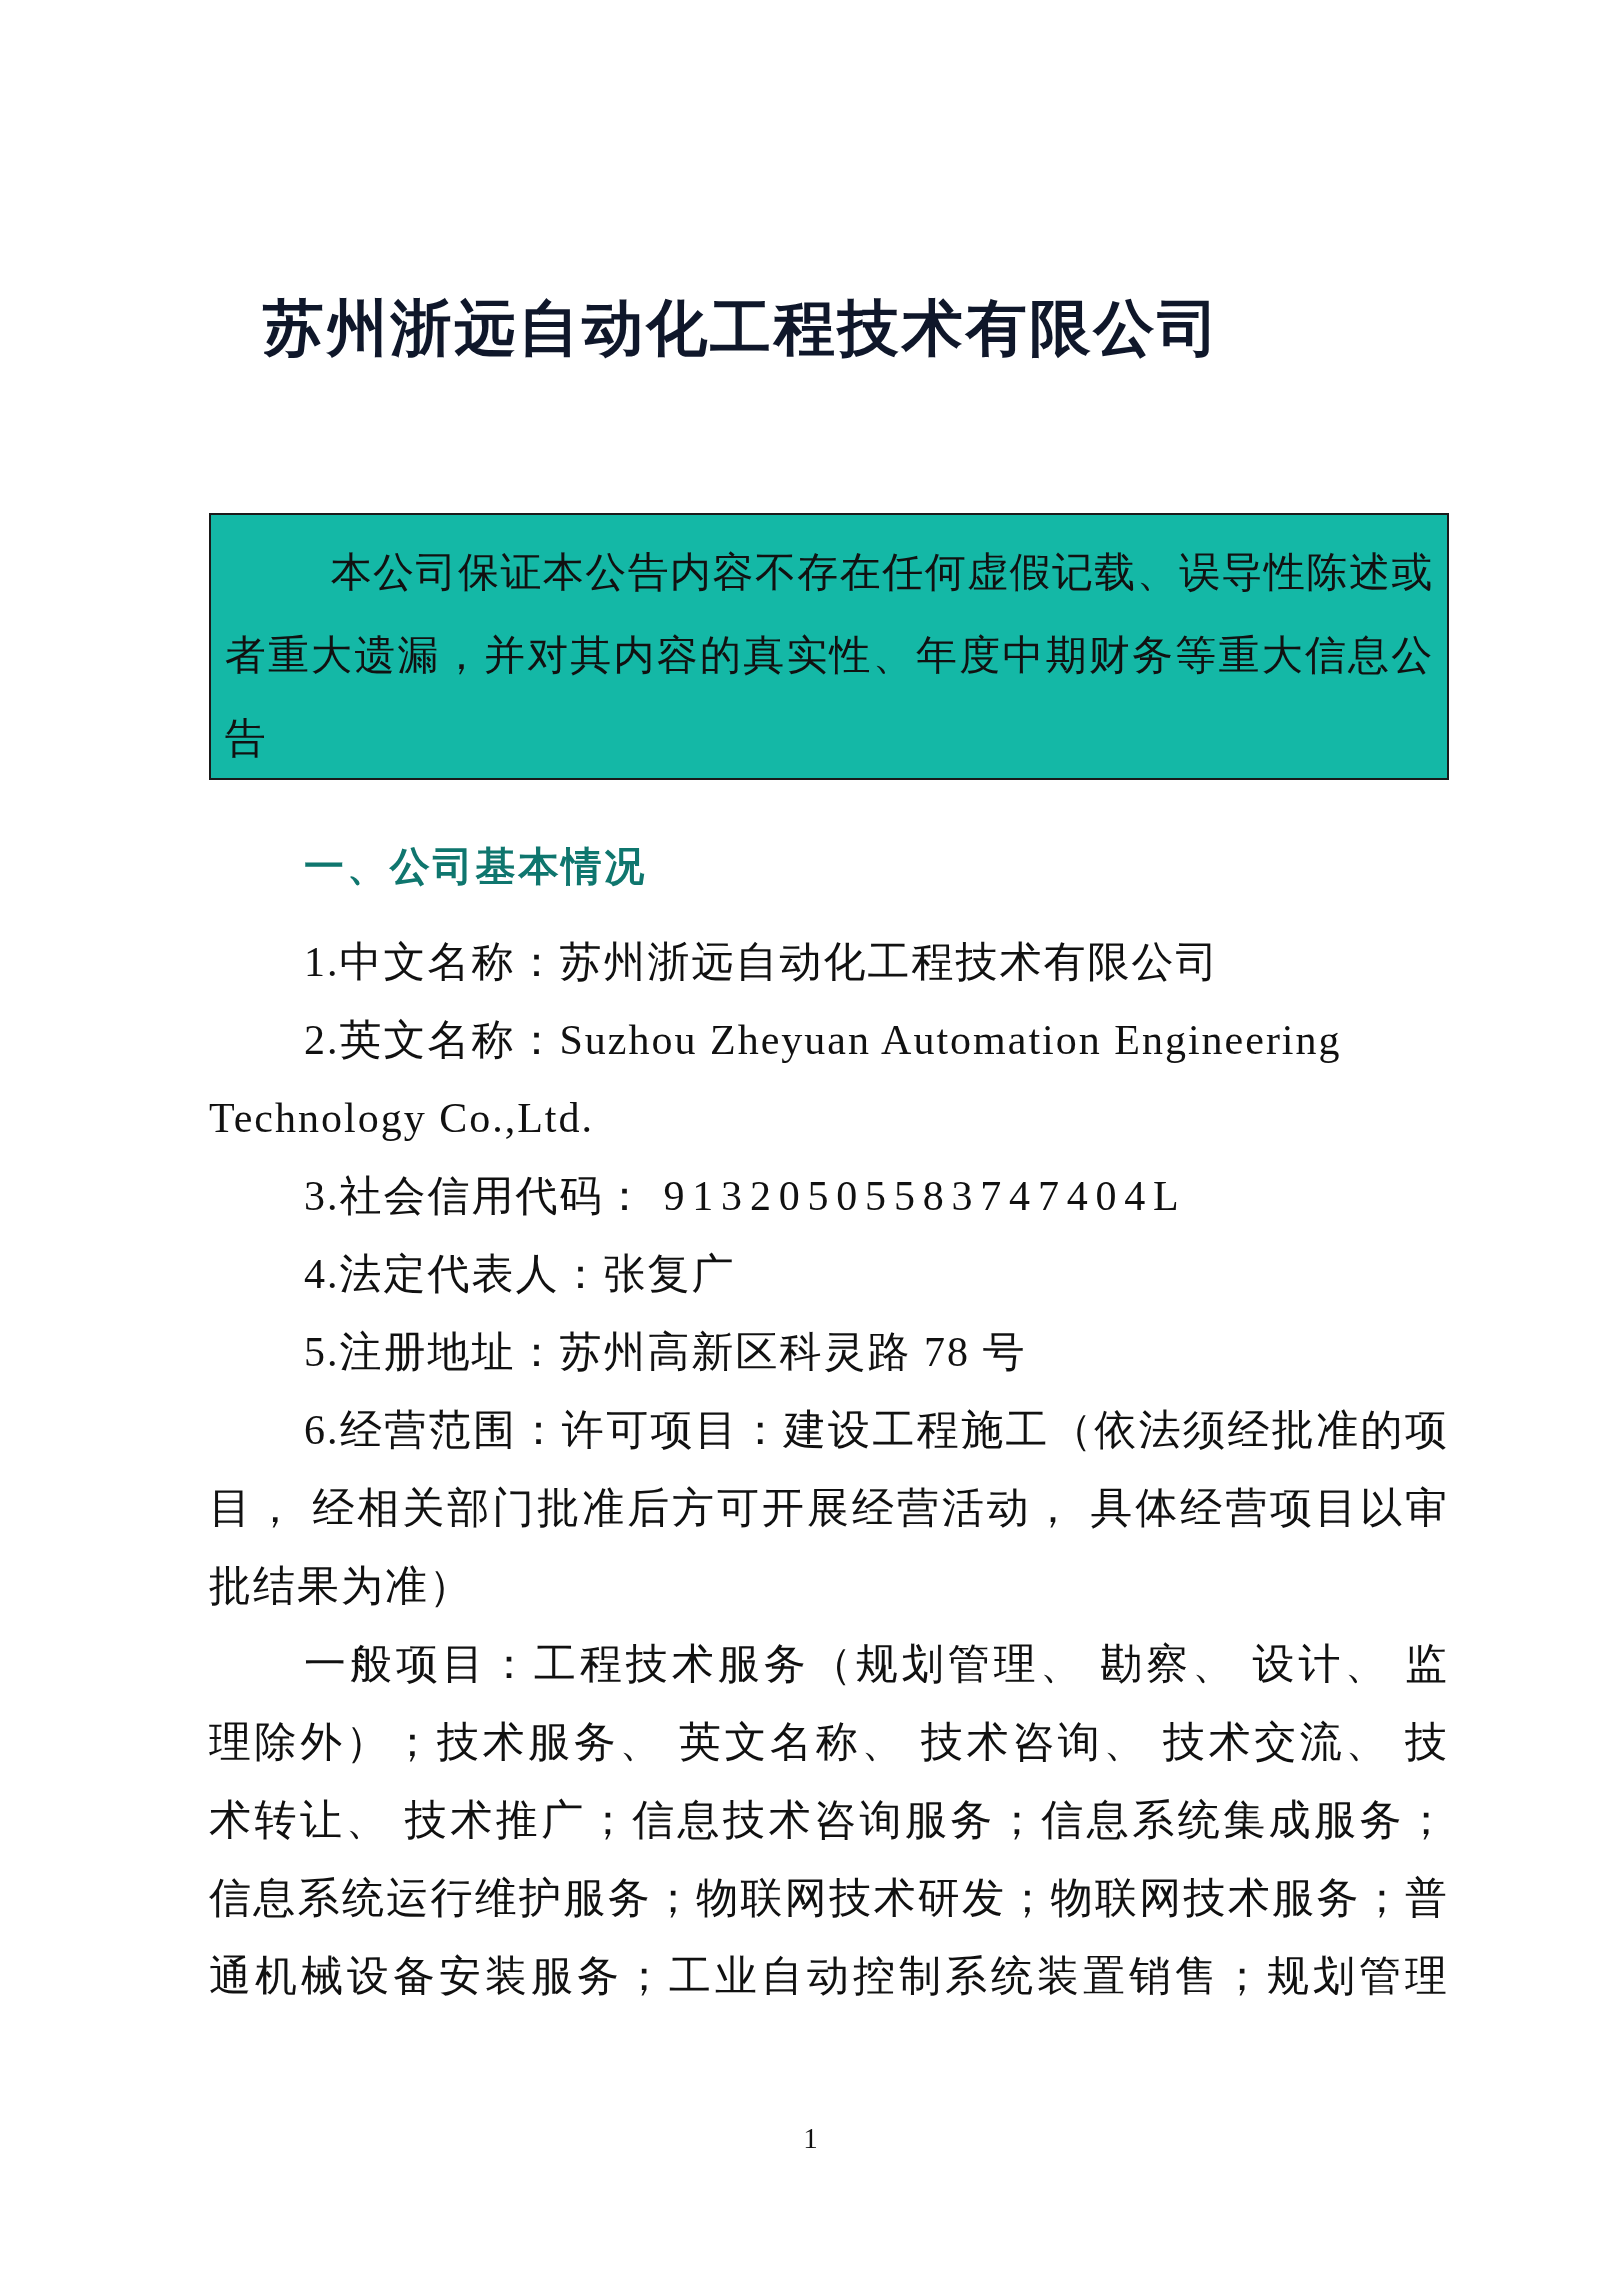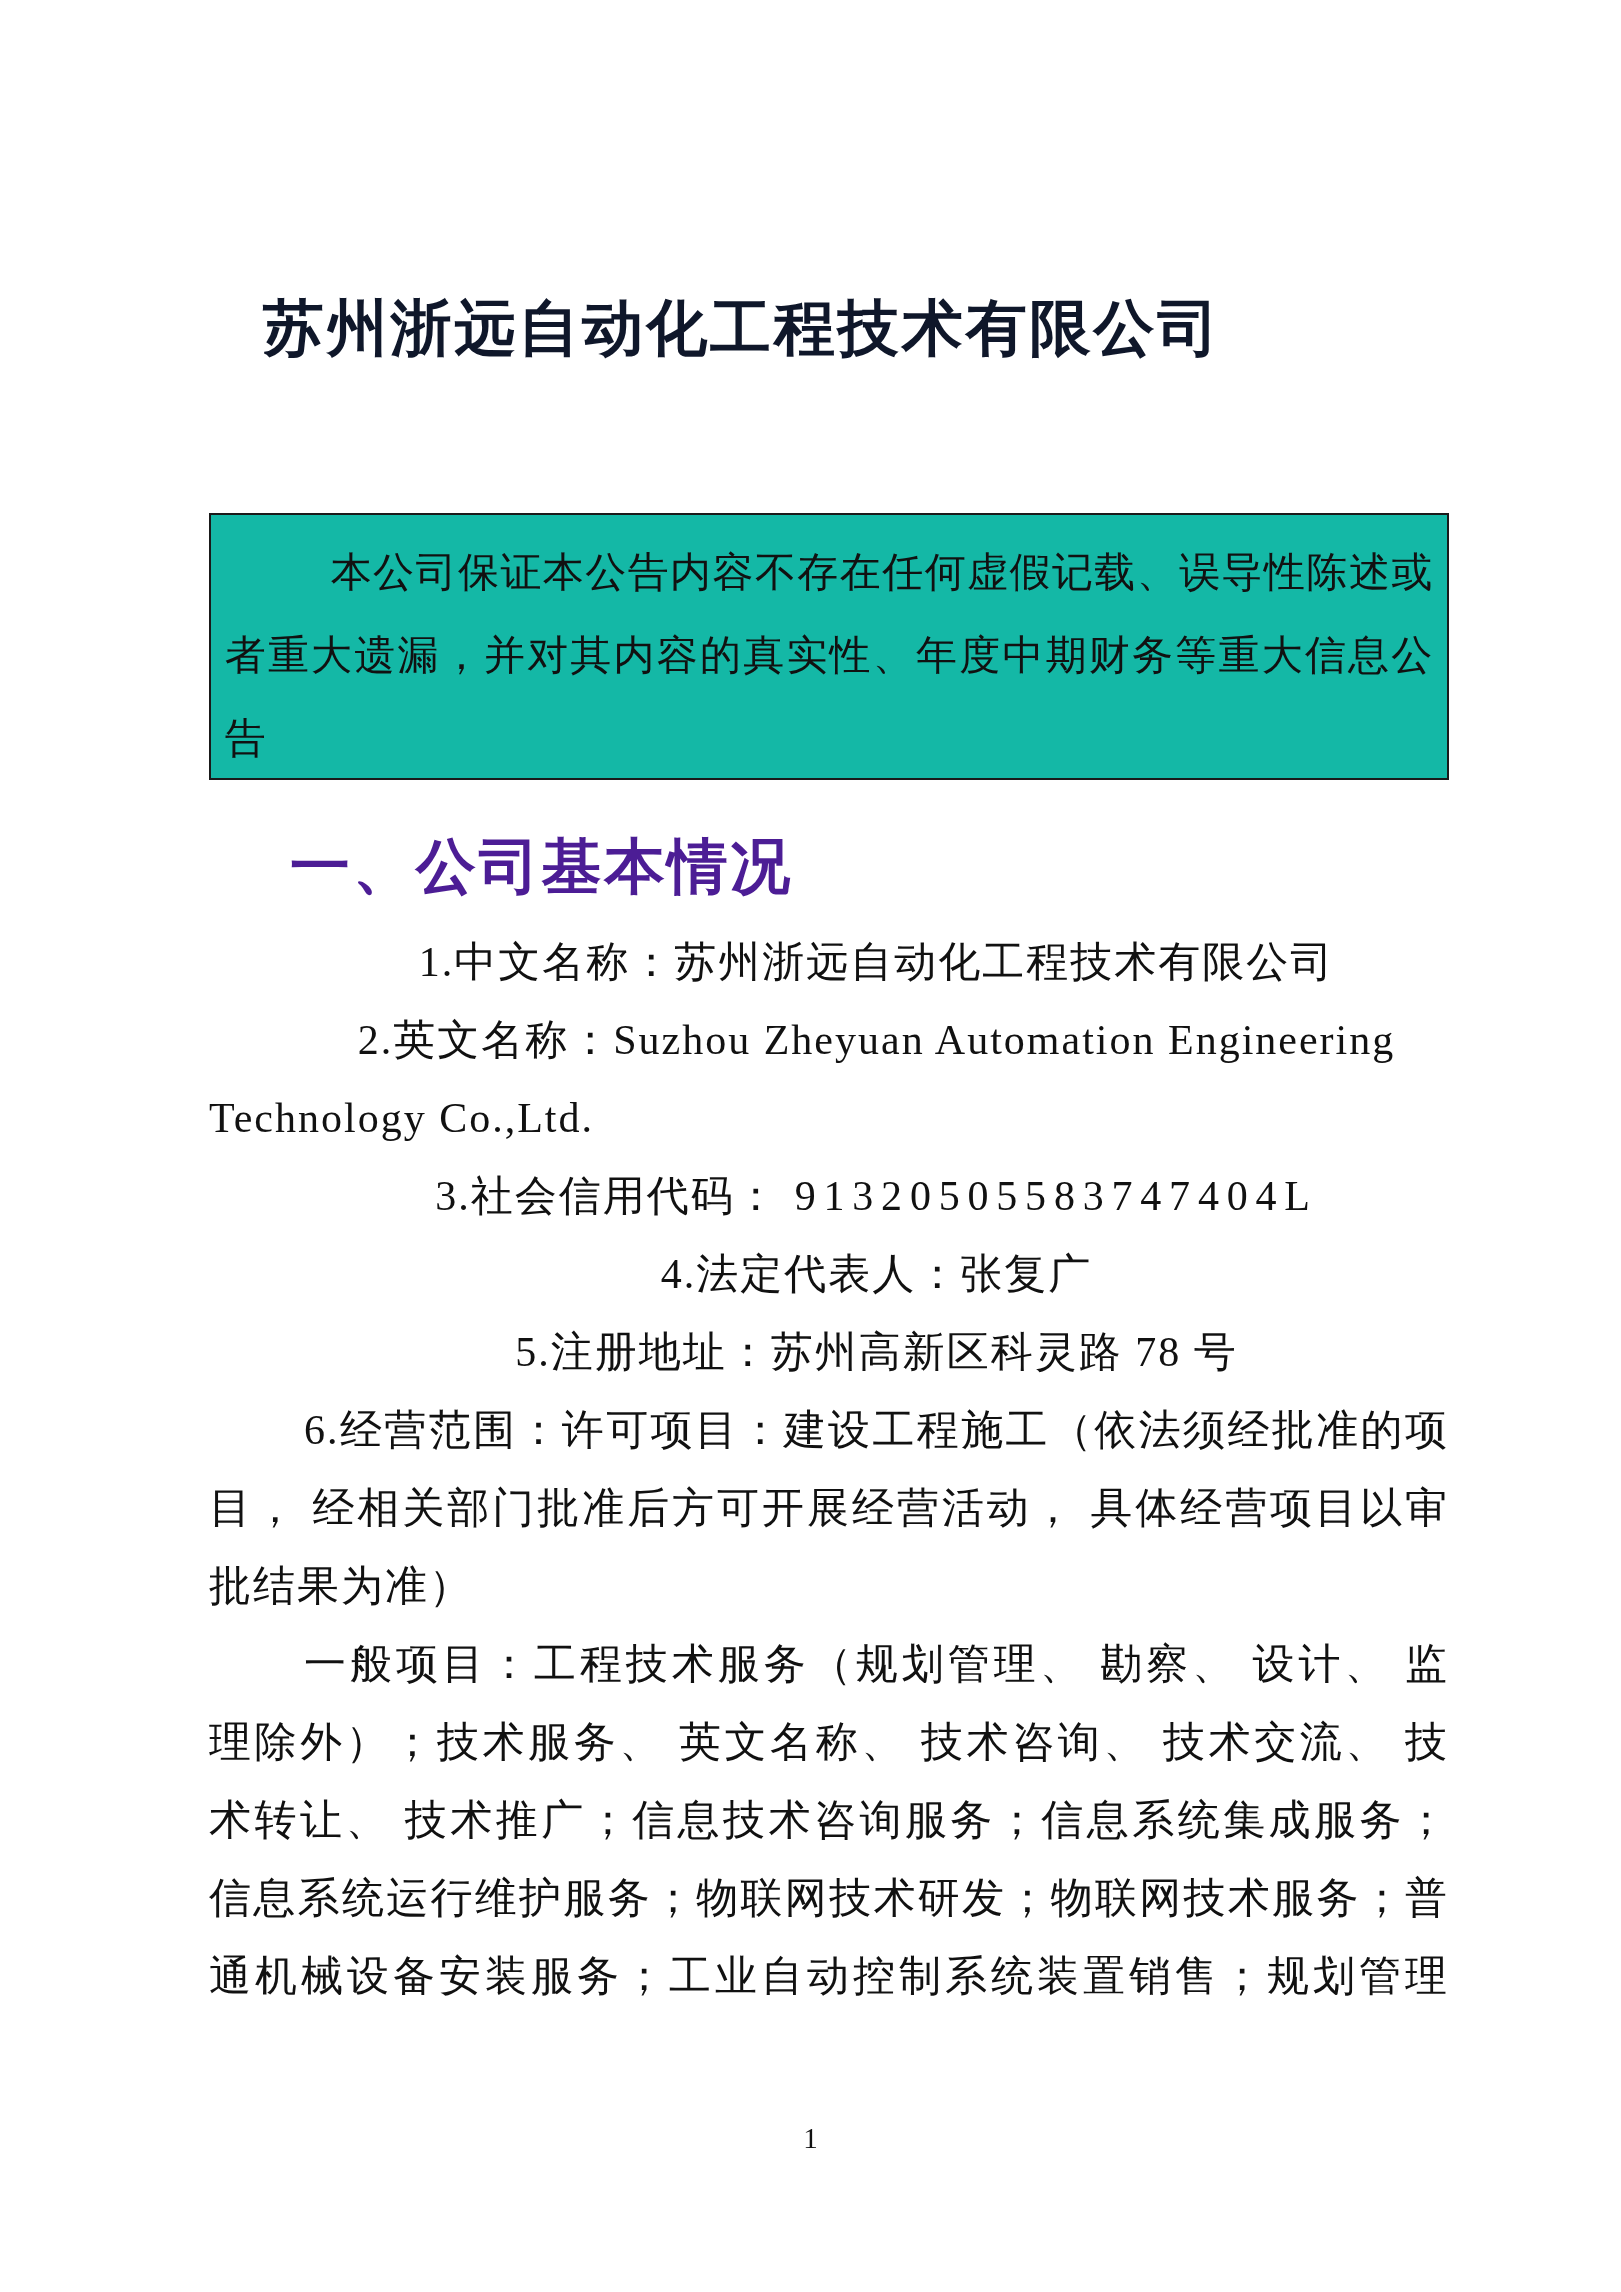--- a/index.html
+++ b/index.html
@@ -52,49 +52,49 @@
     line-height: 83px;
     letter-spacing: 1px;
     color: #111111;
     overflow: hidden;
   }
   .nb-line { min-height: 83px; }
   .nb-ind { text-indent: 106px; }
   
   .section-heading {
     position: absolute;
-    left: 195px;
+    left: 209px;
     top: 841px;
     width: 1240px;
     padding-left: 95px;
     box-sizing: border-box;
     font-family: "Liberation Sans", "DejaVu Sans", sans-serif;
     font-weight: 700;
-    font-size: 60px;
+    font-size: 40px;
     line-height: 51px;
     letter-spacing: 2.9px;
-    color: #4c1d95;
+    color: #0f766e;
   }
   
   .body-block {
     position: absolute;
     left: 209px;
     top: 923px;
     width: 1240px;
     font-family: "Liberation Serif", "DejaVu Serif", serif;
     font-size: 42px;
     line-height: 78px;
     letter-spacing: 2px;
     color: #111111;
   }
   .bl {
     min-height: 78px;
     overflow: hidden;
   }
-  .ind { text-indent: 95px; text-align: center; }
+  .ind { text-indent: 95px; }
   .j {
     text-align: justify;
     text-align-last: justify;
   }
   .code { letter-spacing: 7.8px; margin-left: 16px; }
   
   .page-number {
     position: absolute;
     left: 0;
     top: 2121px;

